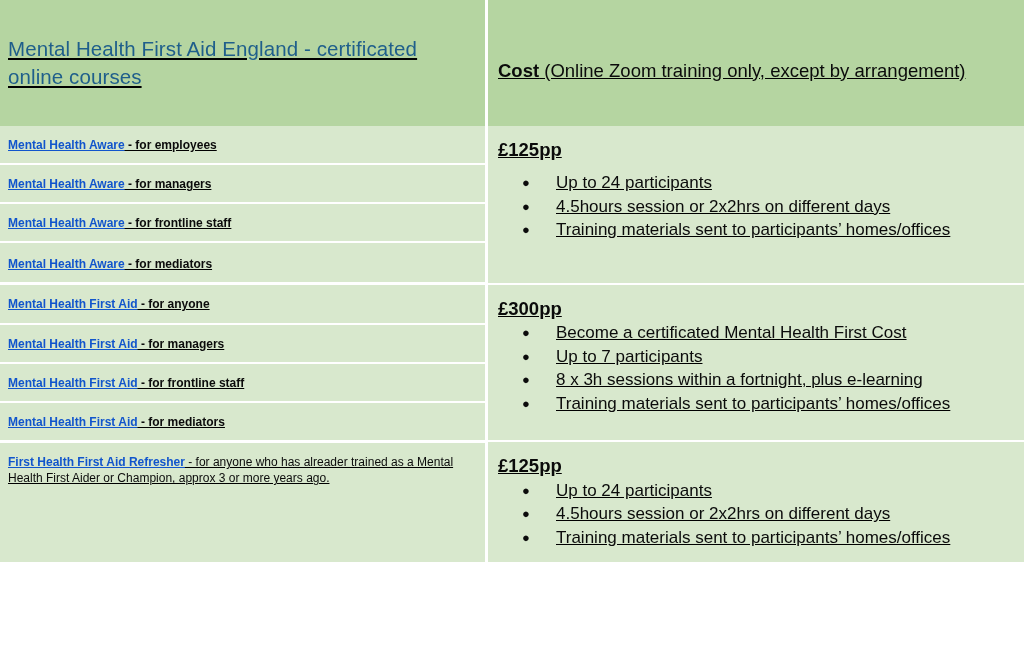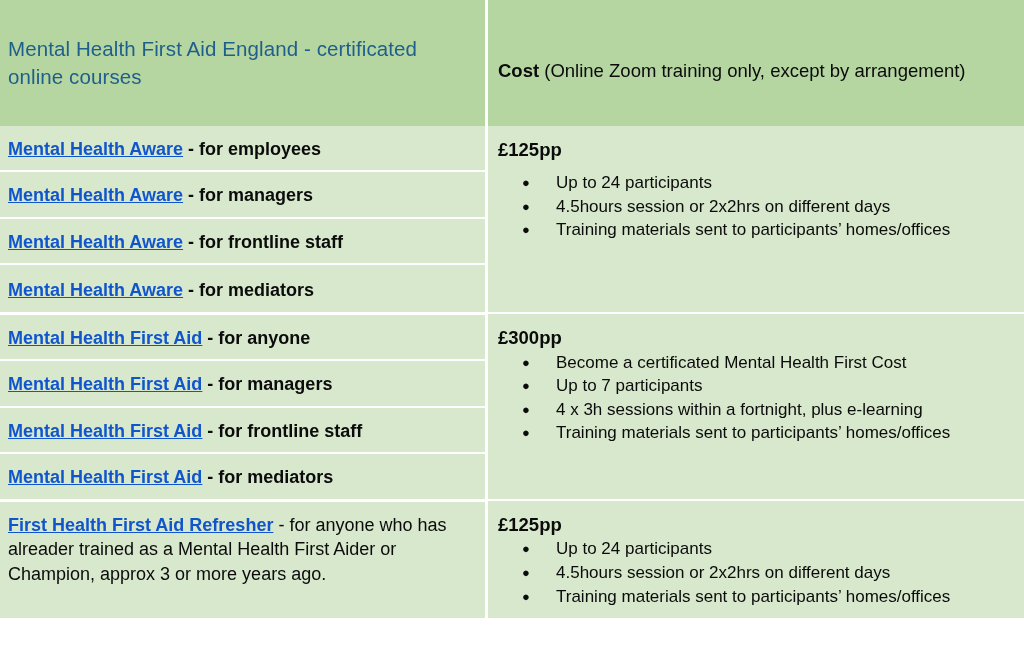--- a/index.html
+++ b/index.html
@@ -12,20 +12,21 @@
     overflow: hidden;
     background: #ffffff;
     font-family: "Liberation Sans", sans-serif;
   }
 
   .course-table {
     width: 1024px;
     height: 562px;
     border-collapse: collapse;
     table-layout: fixed;
+    text-decoration: underline;
   }
 
   .course-table col.c-left  { width: 485px; }
   .course-table col.c-gap   { width: 3px;  }
   .course-table col.c-right { width: 536px; }
 
   
   thead th {
     background: #b5d5a1;
     vertical-align: middle;
@@ -74,21 +75,21 @@
   }
   tbody tr.rowsep td {
     border-bottom: 2px solid #ffffff;
   }
   tbody tr.groupsep td {
     border-bottom: 3px solid #ffffff;
   }
 
   td.course-cell {
     padding: 11px 12px 9px 8px;
-    font-size: 18px;
+    font-size: 12px;
     line-height: 1.36;
     color: #0b0b0b;
   }
   td.course-cell.tall { padding-top: 13px; }
 
   a.course-link {
     color: #1155cc;
     text-decoration: underline;
     font-weight: bold;
     white-space: nowrap;
@@ -201,21 +202,21 @@
     <tr class="rowsep">
       <td class="course-cell">
         <a class="course-link" href="#">Mental Health First Aid</a><span class="course-suffix"> - for anyone</span>
       </td>
       <td class="spacer-cell"></td>
       <td class="cost-cell" rowspan="4">
         <span class="price">£300pp</span>
         <ul class="feature-list">
           <li>Become a certificated Mental Health First Cost</li>
           <li>Up to 7 participants</li>
-          <li>4 x 3h sessions within a fortnight, plus e-learning</li>
+          <li>8 x 3h sessions within a fortnight, plus e-learning</li>
           <li>Training materials sent to participants’ homes/offices</li>
         </ul>
       </td>
     </tr>
 
     <tr class="rowsep">
       <td class="course-cell">
         <a class="course-link" href="#">Mental Health First Aid</a><span class="course-suffix"> - for managers</span>
       </td>
       <td class="spacer-cell"></td>

